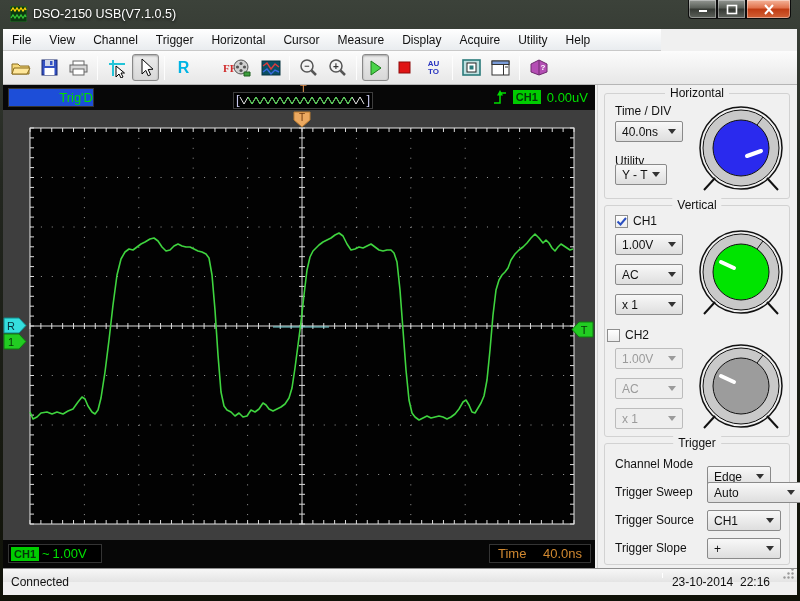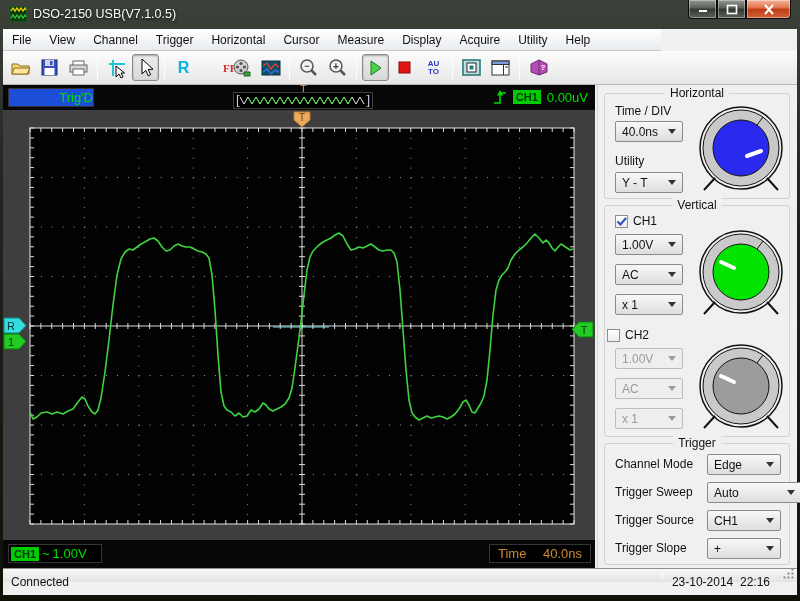--- a/index.html
+++ b/index.html
@@ -588,21 +588,21 @@
     <div class="right-panel">
 
       <div class="group" style="top:8px;height:106px">
         <span class="group-title">Horizontal</span>
         <span class="lbl" style="left:10px;top:10px">Time / DIV</span>
         <div class="combo" style="left:10px;top:27px;width:68px">
           <span>40.0ns</span>
           <span class="arrow"></span>
         </div>
         <span class="lbl" style="left:10px;top:60px">Utility</span>
-        <div class="combo" style="left:10px;top:78px;width:68px">
+        <div class="combo" style="left:10px;top:70px;width:52px">
           <span>Y - T</span>
           <span class="arrow"></span>
         </div>
         <svg class="knob" style="right:2px;top:12px" width="92" height="86" viewBox="0 0 92 86">
           <path d="M20,72 L9,84 M72,72 L83,84" stroke="#111" stroke-width="2" fill="none"></path>
           <circle cx="46" cy="42" r="41" fill="none" stroke="#111" stroke-width="1.5"></circle>
           <circle cx="46" cy="42" r="38" fill="#c9c9c9" stroke="#111"></circle>
           <path d="M62,19 L68,11" stroke="#111"></path>
           <circle cx="46" cy="42" r="28" stroke="#111" fill="#2a2aee"></circle>
           <line x1="52" y1="50" x2="66" y2="45" stroke="#fff" stroke-width="4" stroke-linecap="round"></line>
@@ -665,21 +665,21 @@
           <circle cx="46" cy="42" r="38" fill="#c9c9c9" stroke="#111"></circle>
           <path d="M62,19 L68,11" stroke="#111"></path>
           <circle cx="46" cy="42" r="28" stroke="#111" fill="#9c9c9c"></circle>
           <line x1="26" y1="32" x2="39" y2="38" stroke="#fff" stroke-width="4" stroke-linecap="round"></line>
         </svg>
       </div>
 
       <div class="group" style="top:358px;height:122px">
         <span class="group-title">Trigger</span>
         <span class="lbl" style="left:10px;top:13px">Channel Mode</span>
-        <div class="combo" style="left:102px;top:10px;width:74px">
+        <div class="combo" style="left:102px;top:22px;width:64px">
           <span>Edge</span>
           <span class="arrow"></span>
         </div>
         <span class="lbl" style="left:10px;top:41px">Trigger Sweep</span>
         <div class="combo" style="left:102px;top:38px;width:95px">
           <span>Auto</span>
           <span class="arrow"></span>
         </div>
         <span class="lbl" style="left:10px;top:69px">Trigger Source</span>
         <div class="combo" style="left:102px;top:66px;width:74px">

